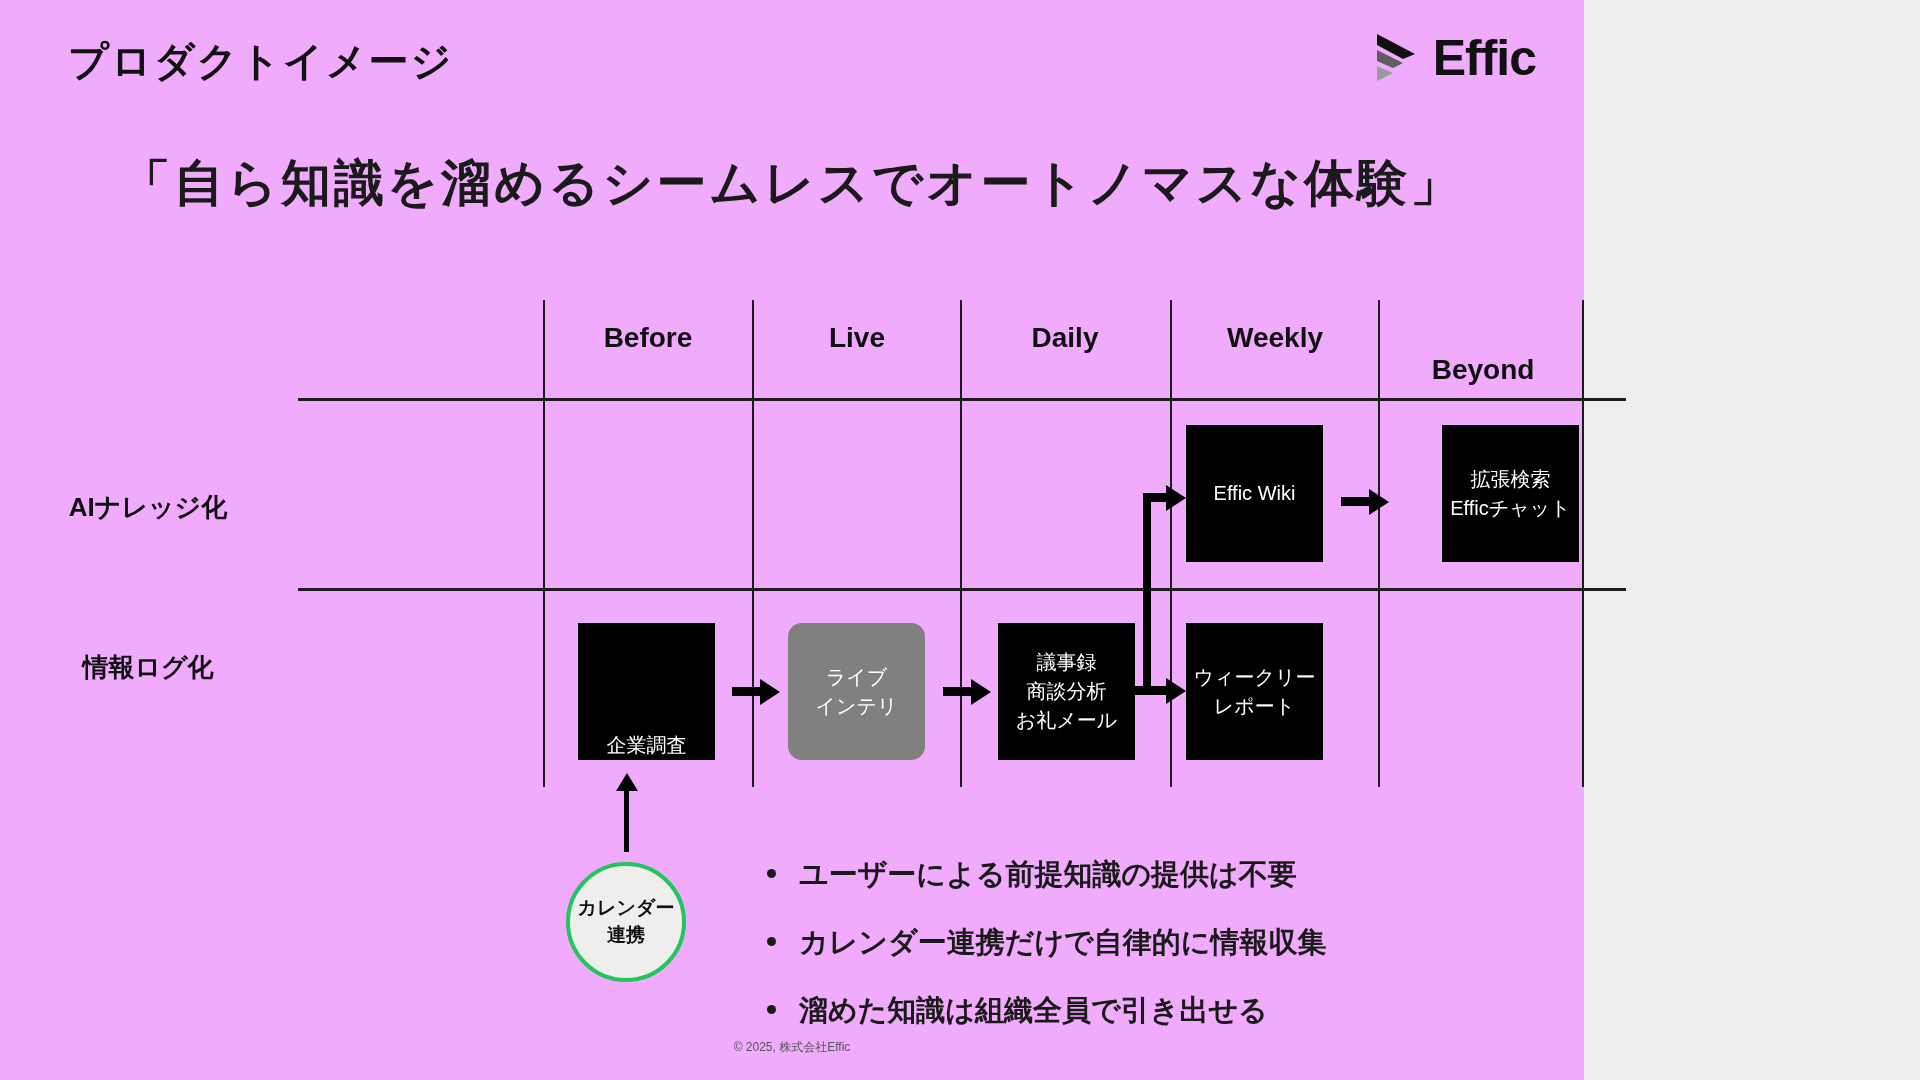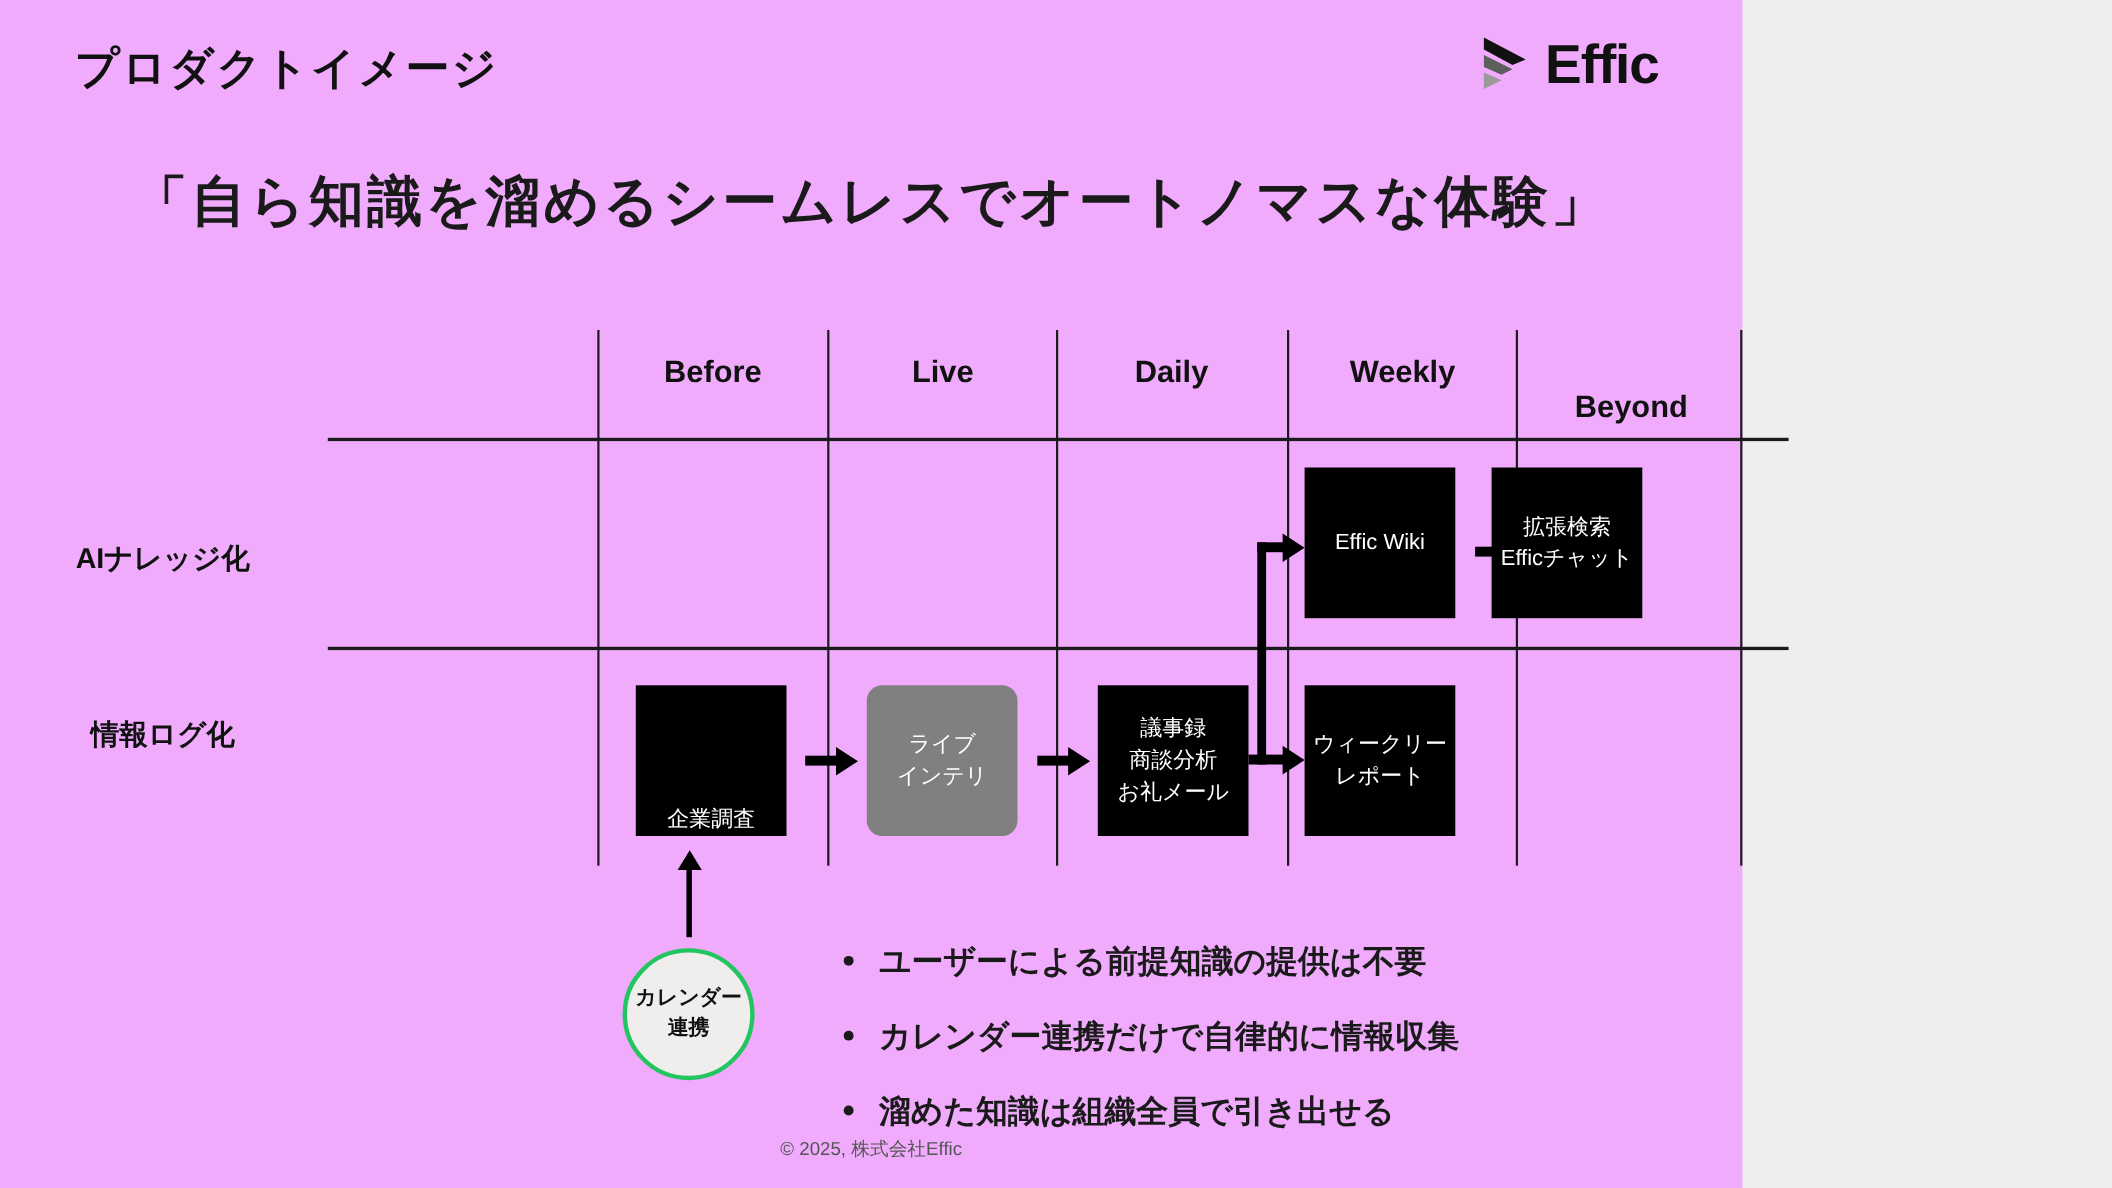--- a/index.html
+++ b/index.html
@@ -22,21 +22,21 @@
     position: absolute;
     left: 68px; top: 34px;
     font-size: 40px;
     font-weight: 700;
     letter-spacing: 2px;
     color: #111111;
     white-space: nowrap;
   }
   #brand-logo {
     position: absolute;
-    right: 76px; top: 32px;
+    right: 48px; top: 32px;
     display: flex;
     align-items: center;
     gap: 14px;
   }
   #brand-logo .mark { width: 46px; height: 52px; display: block; }
   #brand-logo .wordmark {
     font-size: 50px;
     font-weight: 700;
     letter-spacing: -1px;
     color: #111111;
@@ -185,21 +185,21 @@
     width: 9px; height: 9px;
     border-radius: 50%;
     background: #1a1a1a;
   }
 
   
   #footer {
     position: absolute;
     left: 0; right: 0; bottom: 24px;
     text-align: center;
-    font-size: 17px;
+    font-size: 12px;
     color: #555555;
   }
 </style>
 </head>
 <body>
 
 <div id="slide">
 
   <div id="page-title">プロダクトイメージ</div>
 
@@ -234,21 +234,21 @@
 
     <div class="row-label" style="top:190px;">AIナレッジ化</div>
     <div class="row-label" style="top:350px;">情報ログ化</div>
 
     <div class="node" style="left:888px; top:125px;">
       <span class="ln">Effic Wiki</span>
     </div>
 
     <div class="arrow-h" style="left:1043px; top:197px; width:30px;"></div>
 
-    <div class="node" style="left:1058px; top:125px;">
+    <div class="node" style="left:1144px; top:125px;">
       <span class="ln">拡張検索</span>
       <span class="ln">Efficチャット</span>
     </div>
 
     <div class="node" style="left:280px; top:323px;justify-content:flex-end;">
       <span class="ln">企業調査</span>
     </div>
 
     <div class="arrow-h" style="left:434px; top:387px; width:30px;"></div>
 

